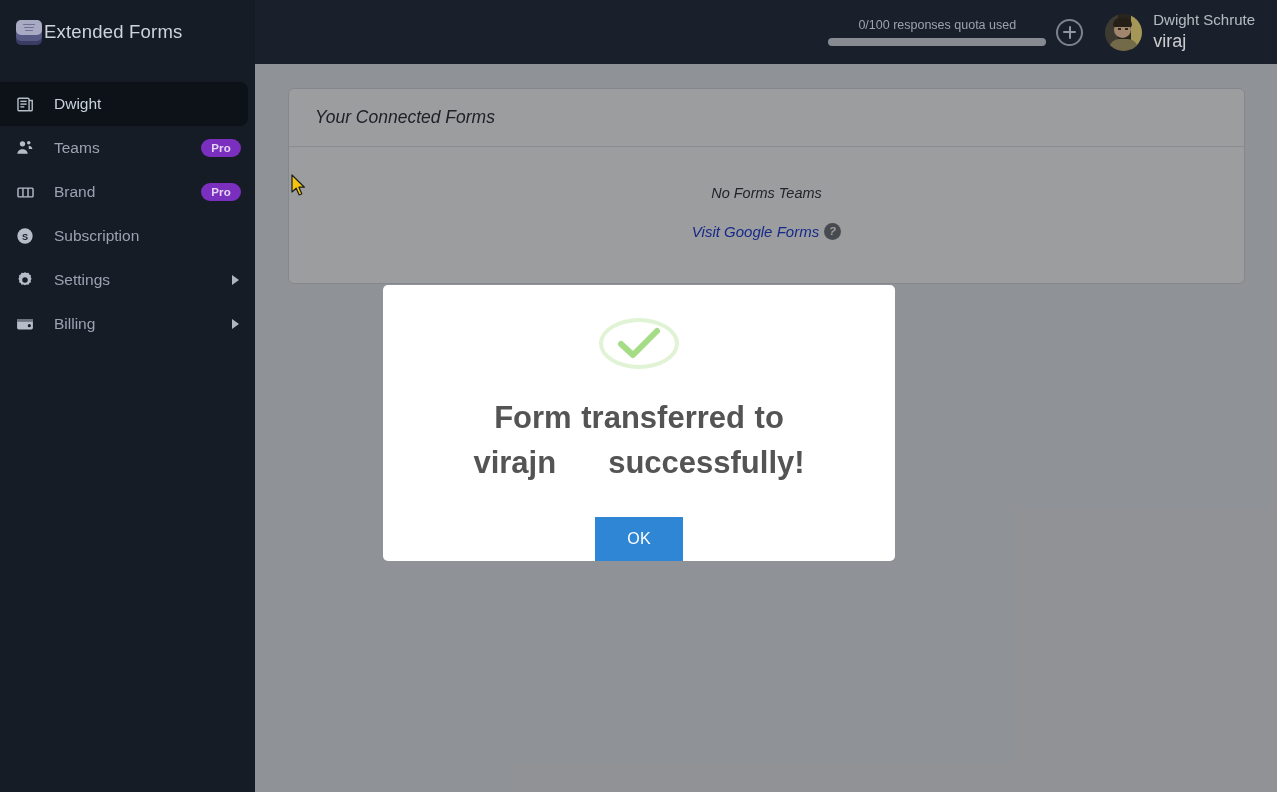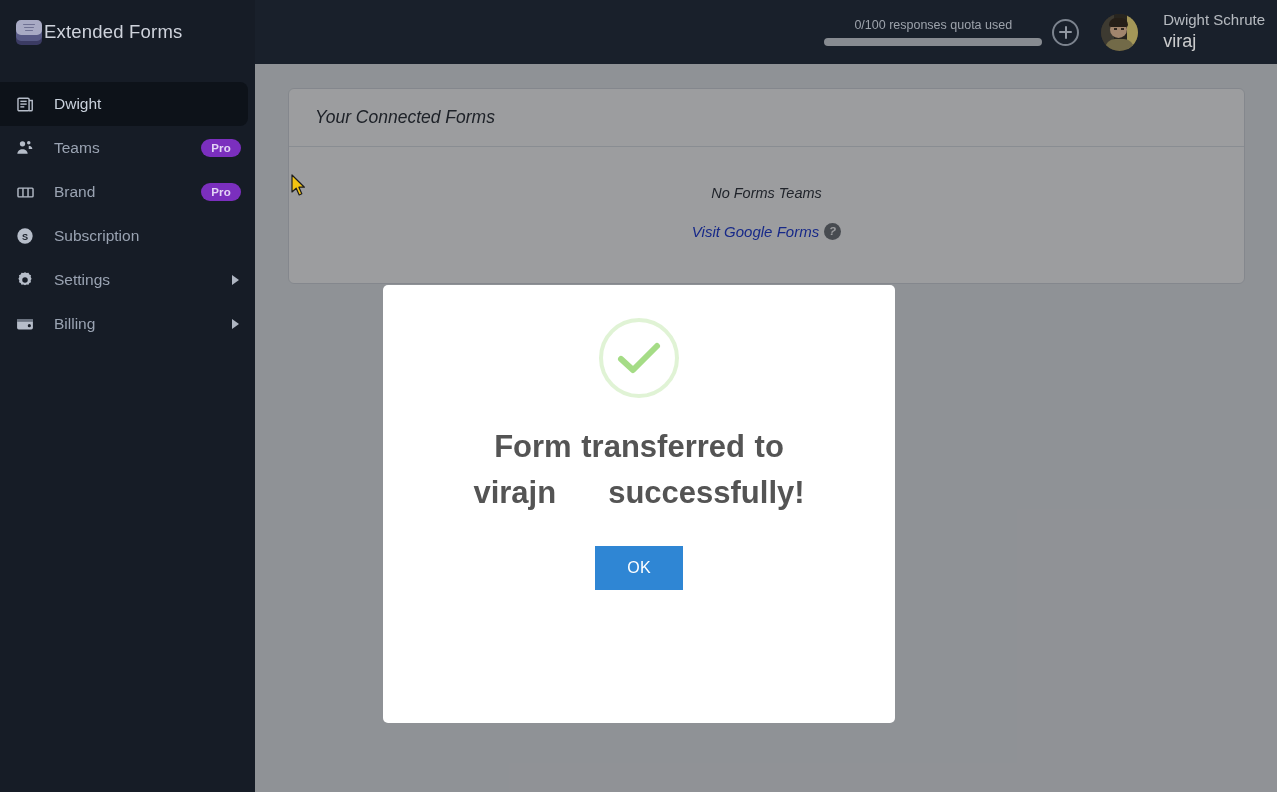--- a/index.html
+++ b/index.html
@@ -126,21 +126,21 @@
   
   .header {
     position: absolute;
     left: 255px; top: 0;
     width: 1022px;
     height: 64px;
     background: #1b2330;
     display: flex;
     align-items: center;
     justify-content: flex-end;
-    padding-right: 12px;
+    padding-right: 22px;
     z-index: 5;
   }
 
   .quota {
     display: flex;
     flex-direction: column;
     align-items: center;
     gap: 6px;
     margin-right: 10px;
   }
@@ -168,21 +168,21 @@
     position: absolute;
     background: #b5bcc7;
     border-radius: 1px;
   }
   .plus-btn::before { left: 5px; top: 10.5px; width: 13px; height: 2px; }
   .plus-btn::after  { top: 5px; left: 10.5px; height: 13px; width: 2px; }
 
   .user {
     display: flex;
     align-items: center;
-    gap: 25px;
+    gap: 11px;
   }
   .avatar {
     width: 37px; height: 37px;
     border-radius: 50%;
     overflow: hidden;
     position: relative;
     background: #3a3226;
     flex: 0 0 auto;
   }
   .avatar .bg-l { position: absolute; left: 0; top: 0; width: 34%; height: 100%; background: #4a4438; }
@@ -277,21 +277,21 @@
     background: rgba(20, 22, 26, 0.22);
     z-index: 20;
   }
 
   
   .modal {
     position: absolute;
     left: 383px;
     top: 285px;
     width: 512px;
-    height: 438px;
+    height: 276px;
     background: #ffffff;
     border-radius: 5px;
     z-index: 30;
     display: flex;
     flex-direction: column;
     align-items: center;
     padding-top: 33px;
   }
 
   .success-icon {

